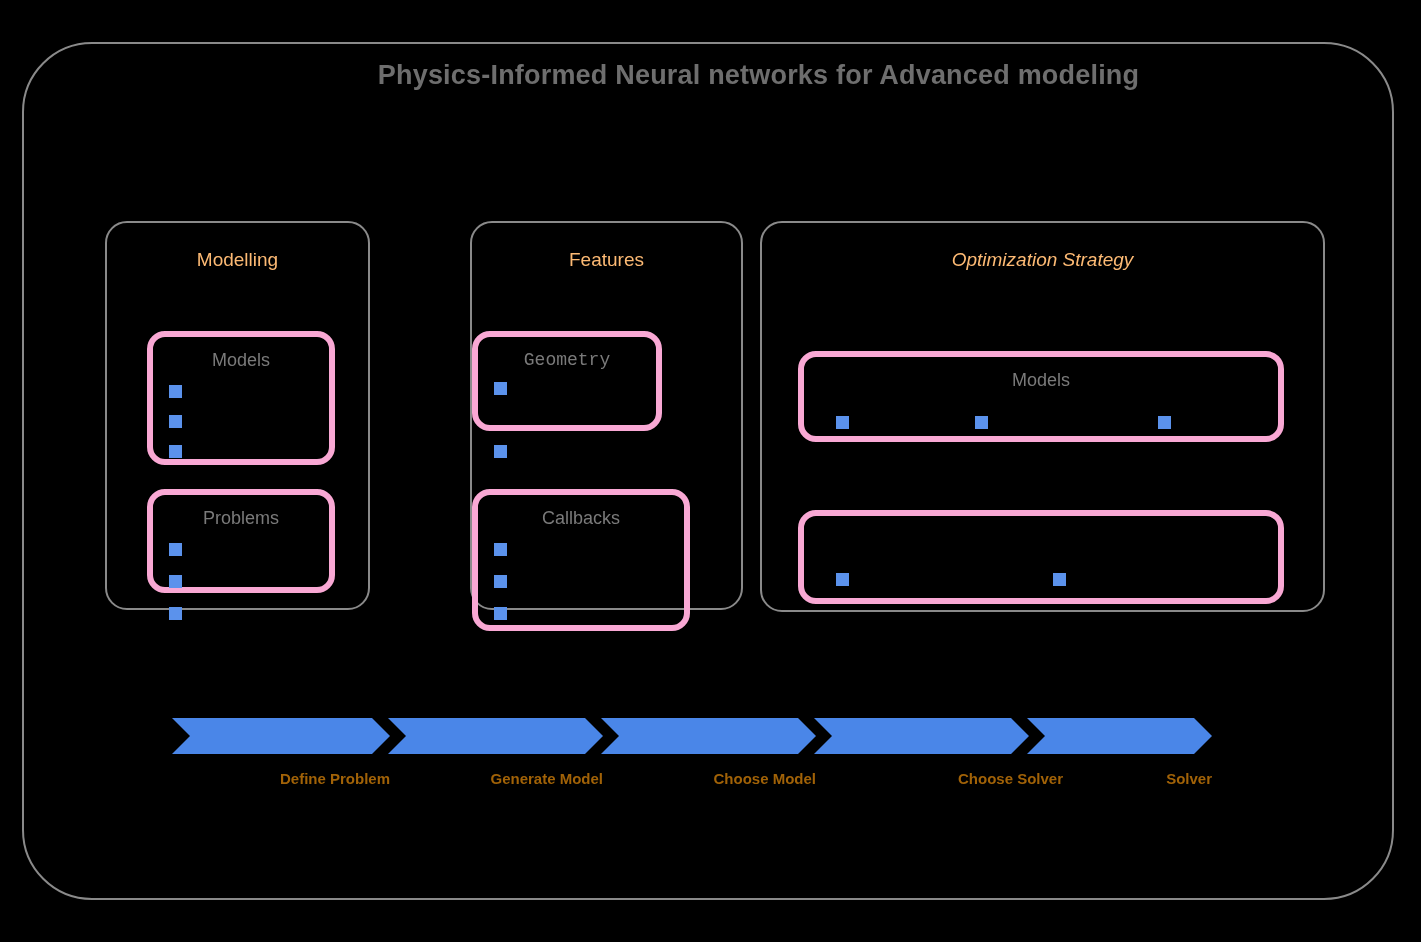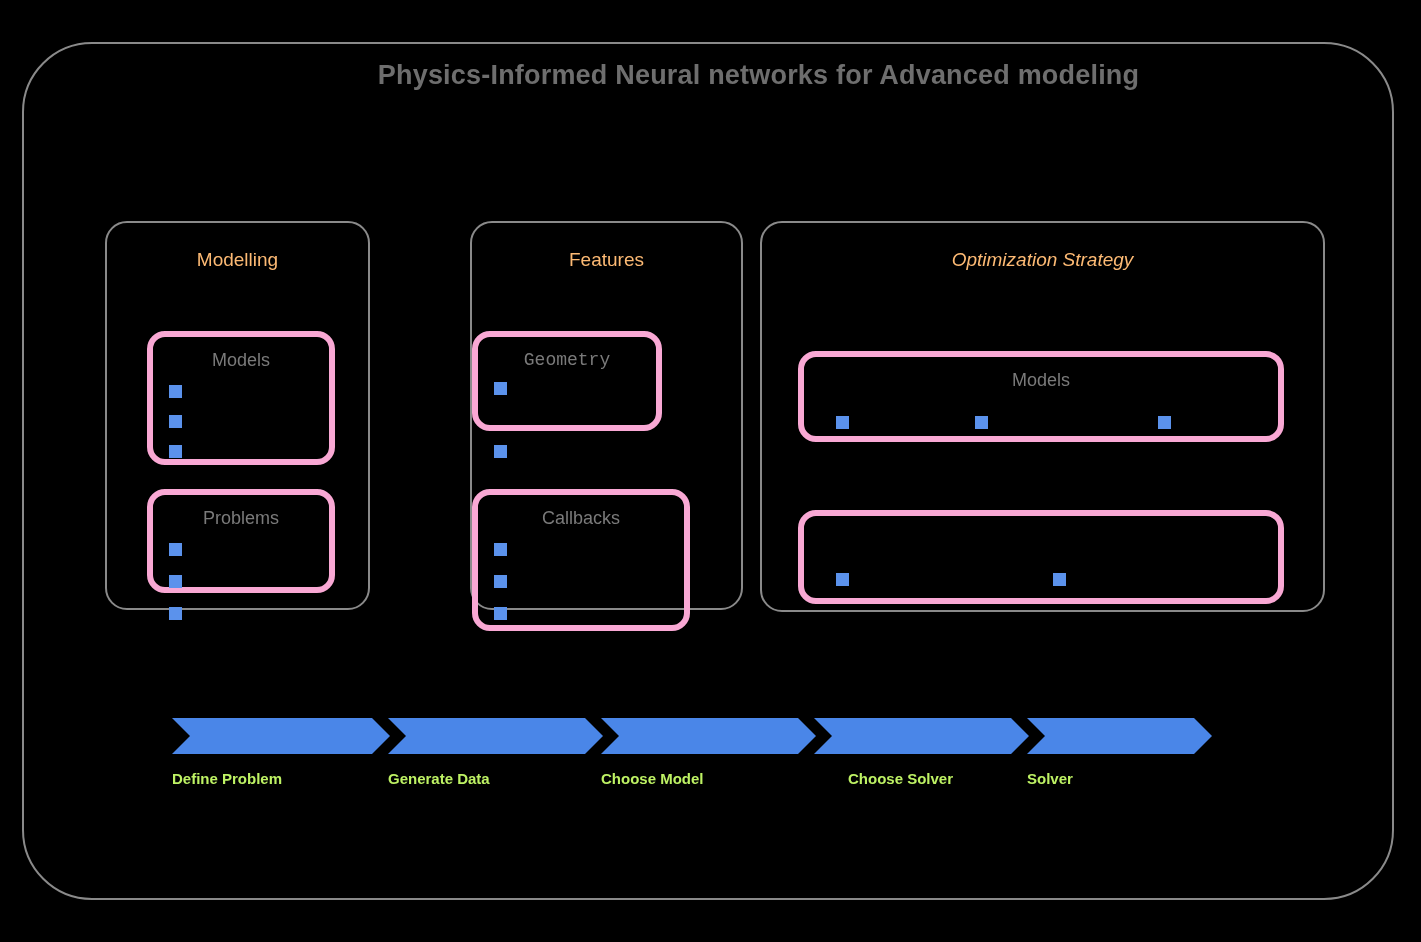--- a/index.html
+++ b/index.html
@@ -134,24 +134,24 @@
   }
   .chev-first {
     clip-path: polygon(0 0, calc(100% - 18px) 0, 100% 50%, calc(100% - 18px) 100%, 0 100%, 18px 50%);
   }
   .chev-last {
     clip-path: polygon(0 0, calc(100% - 18px) 0, 100% 50%, calc(100% - 18px) 100%, 0 100%, 18px 50%);
   }
   .chev-label {
     position: absolute;
     top: 52px;
-    text-align: left;
+    text-align: right;
     font-size: 15px;
     font-weight: bold;
-    color: #bef264;
+    color: #a16207;
     white-space: nowrap;
   }
 </style>
 </head>
 <body>
 
 <div id="outer-frame"></div>
 
 <div id="diagram-title">Physics-Informed Neural networks for Advanced modeling</div>
 
@@ -204,21 +204,21 @@
 <div class="inner-box" id="box-trainer">
   <span class="cube-marker" style="left:32px; top:57px;"></span>
   <span class="cube-marker" style="left:249px; top:57px;"></span>
 </div>
 
 <div id="pipeline">
   <div class="chevron chev-first" style="left:0px;   width:218px;"></div>
   <div class="chev-label" style="left:0px;   width:218px;">Define Problem</div>
 
   <div class="chevron chev-notch" style="left:216px; width:215px;"></div>
-  <div class="chev-label" style="left:216px; width:215px;">Generate Data</div>
+  <div class="chev-label" style="left:216px; width:215px;">Generate Model</div>
 
   <div class="chevron chev-notch" style="left:429px; width:215px;"></div>
   <div class="chev-label" style="left:429px; width:215px;">Choose Model</div>
 
   <div class="chevron chev-notch" style="left:642px; width:215px;"></div>
   <div class="chev-label" style="left:676px; width:215px;">Choose Solver</div>
 
   <div class="chevron chev-last" style="left:855px; width:185px;"></div>
   <div class="chev-label" style="left:855px; width:185px;">Solver</div>
 </div>

